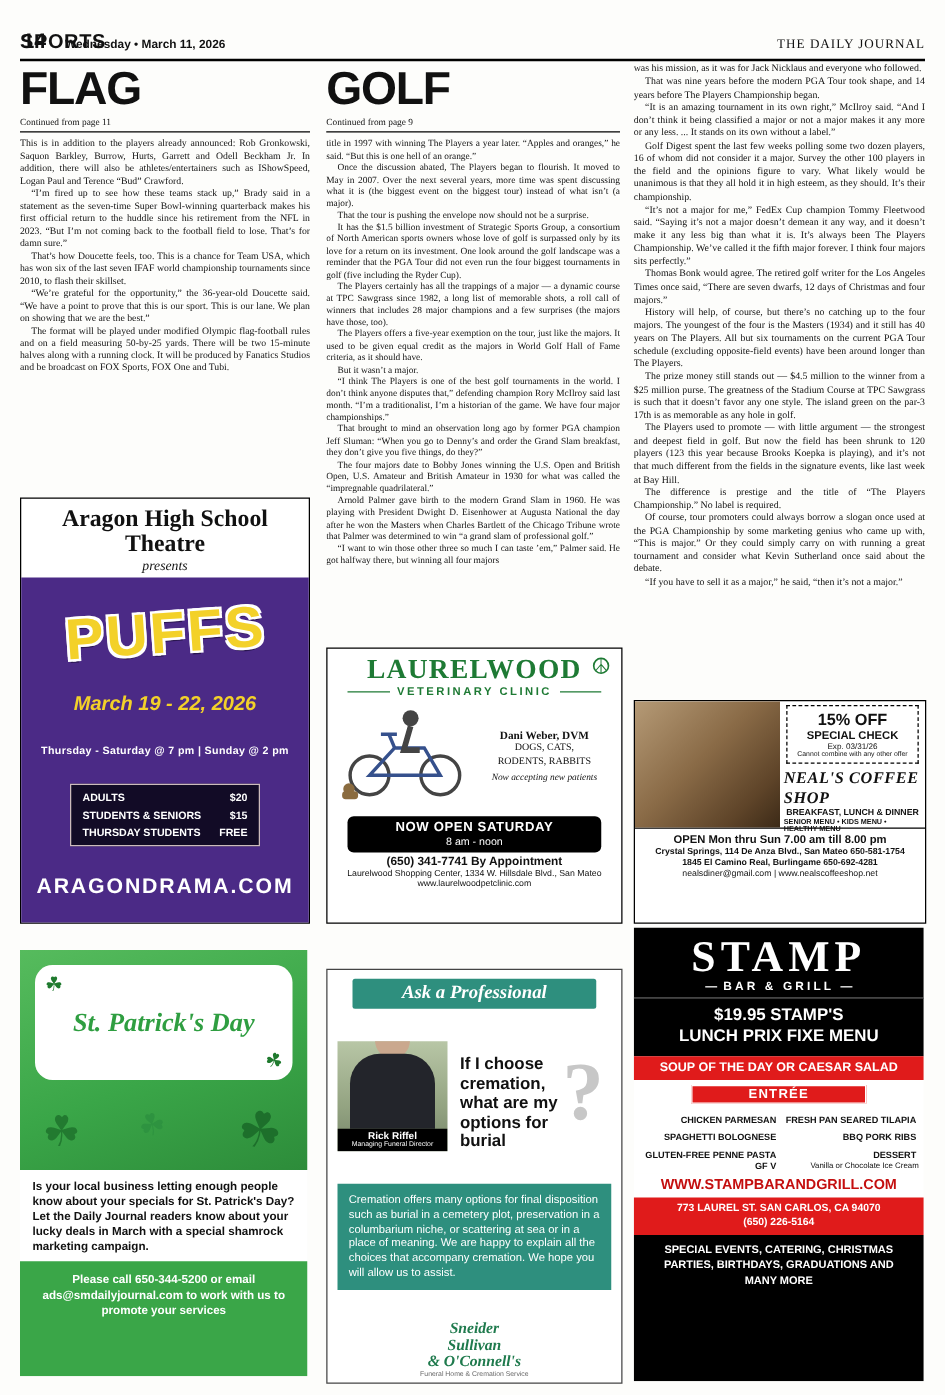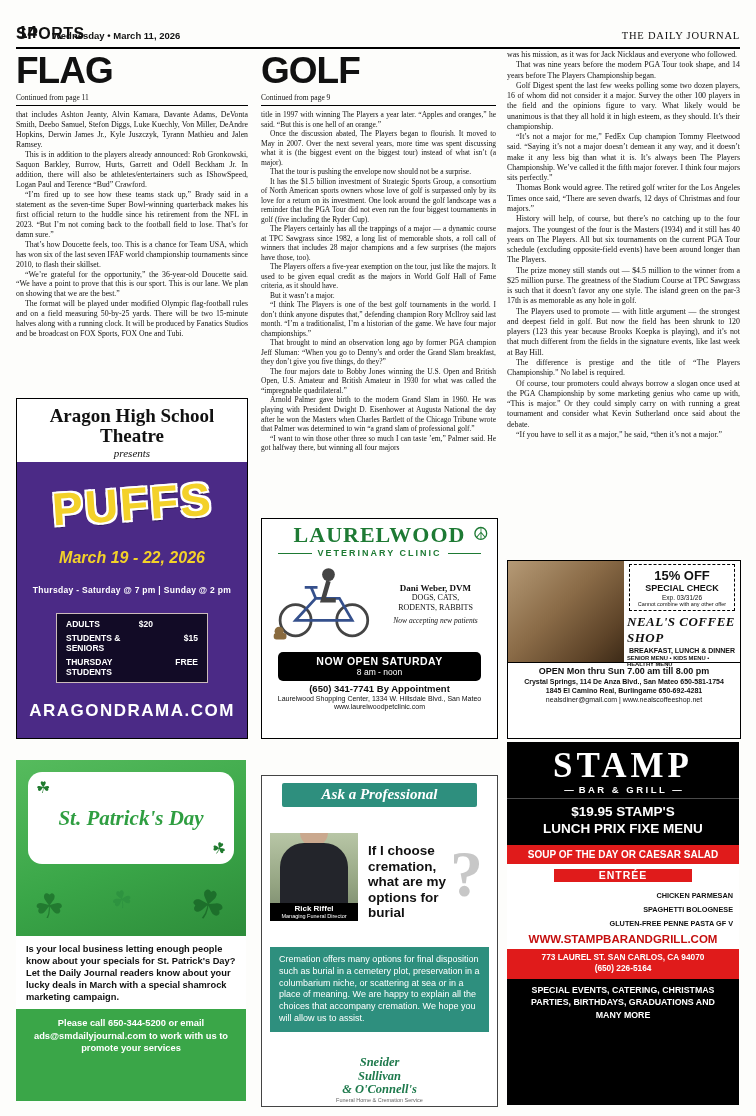--- a/index.html
+++ b/index.html
@@ -32,21 +32,21 @@
   .ad-aragon{position:absolute;left:16px;top:398px;width:230px;height:339px;border:1px solid #000;display:flex;flex-direction:column;background:#fff;}
   .ar-sch{text-align:center;padding:7px 4px 3px;}
   .ar-l1,.ar-l2{font:bold 19px "Liberation Serif",serif;line-height:1.05;}
   .ar-pres{font:italic 11px "Liberation Serif",serif;margin-top:1px;}
   .ar-main{flex:1;background:var(--aragon-purple,#4b2a86);display:flex;flex-direction:column;align-items:center;justify-content:space-around;padding:6px 0 8px;}
   .ar-title{font:900 46px "Liberation Sans",sans-serif;color:var(--aragon-yellow,#f3d129);letter-spacing:2px;transform:rotate(-4deg);
             text-shadow:-2px -2px 0 #fff,2px -2px 0 #fff,-2px 2px 0 #fff,2px 2px 0 #fff,0 3px 0 #2a1650;}
   .ar-dates{font:bold italic 16px "Liberation Sans",sans-serif;color:var(--aragon-yellow,#f3d129);}
   .ar-times{font:bold 8.5px "Liberation Sans",sans-serif;color:#fff;letter-spacing:.3px;}
   .ar-prices{background:#120b26;border:1px solid #cbb;width:150px;padding:3px 0;}
-  .ar-prow{display:flex;padding:2px 9px;font:bold 8.5px "Liberation Sans",sans-serif;color:#fff;gap:39px;}
+  .ar-prow{display:flex;justify-content:space-between;padding:2px 9px;font:bold 8.5px "Liberation Sans",sans-serif;color:#fff;}
   .ar-web{font:bold 17px "Liberation Sans",sans-serif;color:#fff;letter-spacing:1.5px;}
 
   
   .ad-lw{position:absolute;left:261px;top:518px;width:235px;height:219px;border:1px solid #000;background:#fff;overflow:hidden;}
   .lw-head{position:relative;text-align:center;padding-top:5px;}
   .lw-name{font:bold 22px "Liberation Serif",serif;color:var(--laurelwood-green,#1e7a34);letter-spacing:1px;line-height:1;}
   .lw-sub{display:flex;align-items:center;gap:6px;margin:2px 16px 0;font:bold 9px "Liberation Sans",sans-serif;color:var(--laurelwood-green,#1e7a34);letter-spacing:2px;}
   .lw-sub::before,.lw-sub::after{content:"";flex:1;height:1px;background:var(--laurelwood-green,#1e7a34);}
   .lw-peace{position:absolute;right:8px;top:4px;font:18px "DejaVu Sans",sans-serif;color:var(--laurelwood-green,#1e7a34);}
   .lw-mid{display:flex;align-items:center;padding:2px 6px;}
@@ -149,21 +149,20 @@
     <span class="hdr-section">SPORTS</span>
     <span class="hdr-paper">THE DAILY JOURNAL</span>
   </div>
   <div class="hdr-rule"></div>
 
   <section class="col col1">
     <h1 class="headline">FLAG</h1>
     <div class="contline">Continued from page 11</div>
     <div class="thinrule"></div>
     <div class="article-body flag-body">
-        <p>that includes Ashton Jeanty, Alvin Kamara, Davante Adams, DeVonta Smith, Deebo Samuel, Stefon Diggs, Luke Kuechly, Von Miller, DeAndre Hopkins, Derwin James Jr., Kyle Juszczyk, Tyrann Mathieu and Jalen Ramsey.</p>
         <p>This is in addition to the players already announced: Rob Gronkowski, Saquon Barkley, Burrow, Hurts, Garrett and Odell Beckham Jr. In addition, there will also be athletes/entertainers such as IShowSpeed, Logan Paul and Terence “Bud” Crawford.</p>
         <p>“I’m fired up to see how these teams stack up,” Brady said in a statement as the seven-time Super Bowl-winning quarterback makes his first official return to the huddle since his retirement from the NFL in 2023. “But I’m not coming back to the football field to lose. That’s for damn sure.”</p>
         <p>That’s how Doucette feels, too. This is a chance for Team USA, which has won six of the last seven IFAF world championship tournaments since 2010, to flash their skillset.</p>
         <p>“We’re grateful for the opportunity,” the 36-year-old Doucette said. “We have a point to prove that this is our sport. This is our lane. We plan on showing that we are the best.”</p>
         <p>The format will be played under modified Olympic flag-football rules and on a field measuring 50-by-25 yards. There will be two 15-minute halves along with a running clock. It will be produced by Fanatics Studios and be broadcast on FOX Sports, FOX One and Tubi.</p>
       </div>
   </section>
 
   <section class="col col2">
     <h1 class="headline">GOLF</h1>
@@ -182,20 +181,21 @@
         <p>The four majors date to Bobby Jones winning the U.S. Open and British Open, U.S. Amateur and British Amateur in 1930 for what was called the “impregnable quadrilateral.”</p>
         <p>Arnold Palmer gave birth to the modern Grand Slam in 1960. He was playing with President Dwight D. Eisenhower at Augusta National the day after he won the Masters when Charles Bartlett of the Chicago Tribune wrote that Palmer was determined to win “a grand slam of professional golf.”</p>
         <p>“I want to win those other three so much I can taste ’em,” Palmer said. He got halfway there, but winning all four majors</p>
       </div>
   </section>
 
   <section class="col col3">
     <div class="article-body golf-body3">
         <p>was his mission, as it was for Jack Nicklaus and everyone who followed.</p>
         <p>That was nine years before the modern PGA Tour took shape, and 14 years before The Players Championship began.</p>
+        <p>“It is an amazing tournament in its own right,” McIlroy said. “And I don’t think it being classified a major or not a major makes it any more or any less. ... It stands on its own without a label.”</p>
         <p>Golf Digest spent the last few weeks polling some two dozen players, 16 of whom did not consider it a major. Survey the other 100 players in the field and the opinions figure to vary. What likely would be unanimous is that they all hold it in high esteem, as they should. It’s their championship.</p>
         <p>“It’s not a major for me,” FedEx Cup champion Tommy Fleetwood said. “Saying it’s not a major doesn’t demean it any way, and it doesn’t make it any less big than what it is. It’s always been The Players Championship. We’ve called it the fifth major forever. I think four majors sits perfectly.”</p>
         <p>Thomas Bonk would agree. The retired golf writer for the Los Angeles Times once said, “There are seven dwarfs, 12 days of Christmas and four majors.”</p>
         <p>History will help, of course, but there’s no catching up to the four majors. The youngest of the four is the Masters (1934) and it still has 40 years on The Players. All but six tournaments on the current PGA Tour schedule (excluding opposite-field events) have been around longer than The Players.</p>
         <p>The prize money still stands out — $4.5 million to the winner from a $25 million purse. The greatness of the Stadium Course at TPC Sawgrass is such that it doesn’t favor any one style. The island green on the par-3 17th is as memorable as any hole in golf.</p>
         <p>The Players used to promote — with little argument — the strongest and deepest field in golf. But now the field has been shrunk to 120 players (123 this year because Brooks Koepka is playing), and it’s not that much different from the fields in the signature events, like last week at Bay Hill.</p>
         <p>The difference is prestige and the title of “The Players Championship.” No label is required.</p>
         <p>Of course, tour promoters could always borrow a slogan once used at the PGA Championship by some marketing genius who came up with, “This is major.” Or they could simply carry on with running a great tournament and consider what Kevin Sutherland once said about the debate.</p>
         <p>“If you have to sell it as a major,” he said, “then it’s not a major.”</p>
       </div>
@@ -348,20 +348,26 @@
     </div>
     <div class="st-red st-soup">SOUP OF THE DAY OR CAESAR SALAD</div>
     <div class="st-menu">
       <div class="st-entree">ENTRÉE</div>
       <div class="st-grid">
         <div class="st-mcol">
           <div class="mi">CHICKEN PARMESAN</div>
           <div class="mi">SPAGHETTI BOLOGNESE</div>
           <div class="mi">GLUTEN-FREE PENNE PASTA GF V</div>
         </div>
+        <div class="st-mcol">
+          <div class="mi">FRESH PAN SEARED TILAPIA</div>
+          <div class="mi">BBQ PORK RIBS</div>
+          <div class="mi">DESSERT</div>
+          <div class="st-note">Vanilla or Chocolate Ice Cream</div>
+        </div>
       </div>
     </div>
     <div class="st-web">WWW.STAMPBARANDGRILL.COM</div>
     <div class="st-red st-addr">
       <div>773 LAUREL ST. SAN CARLOS, CA 94070</div>
       <div>(650) 226-5164</div>
     </div>
     <div class="st-bottom">SPECIAL EVENTS, CATERING, CHRISTMAS PARTIES, BIRTHDAYS, GRADUATIONS AND MANY MORE</div>
   </div>
 

